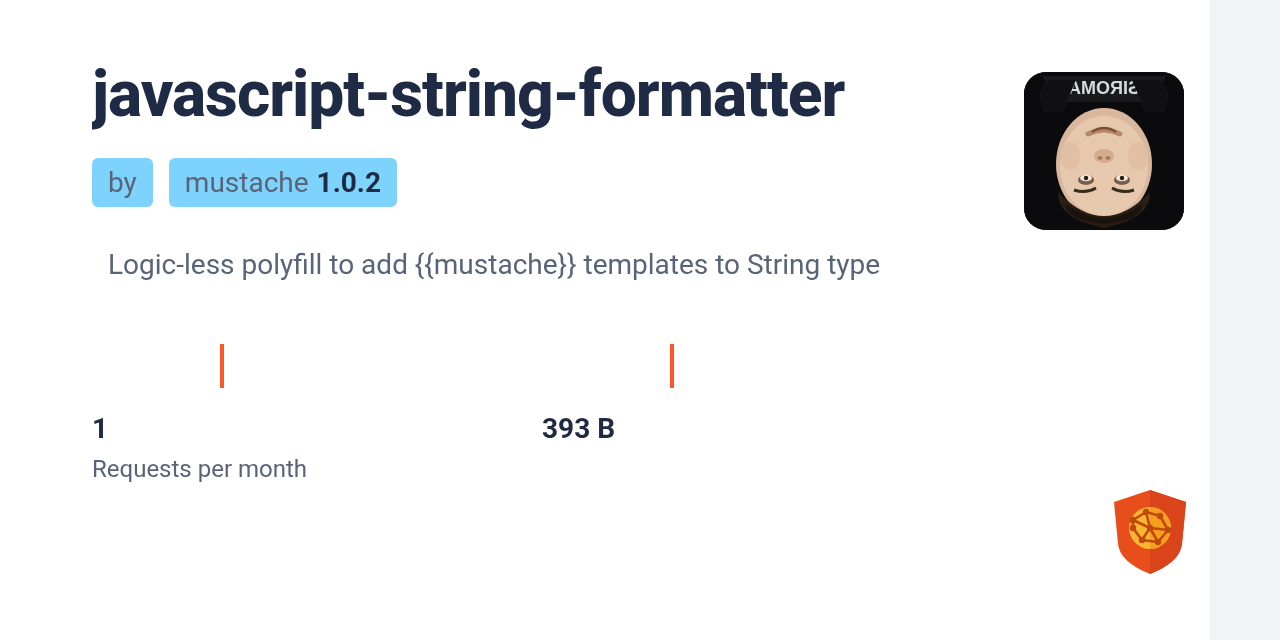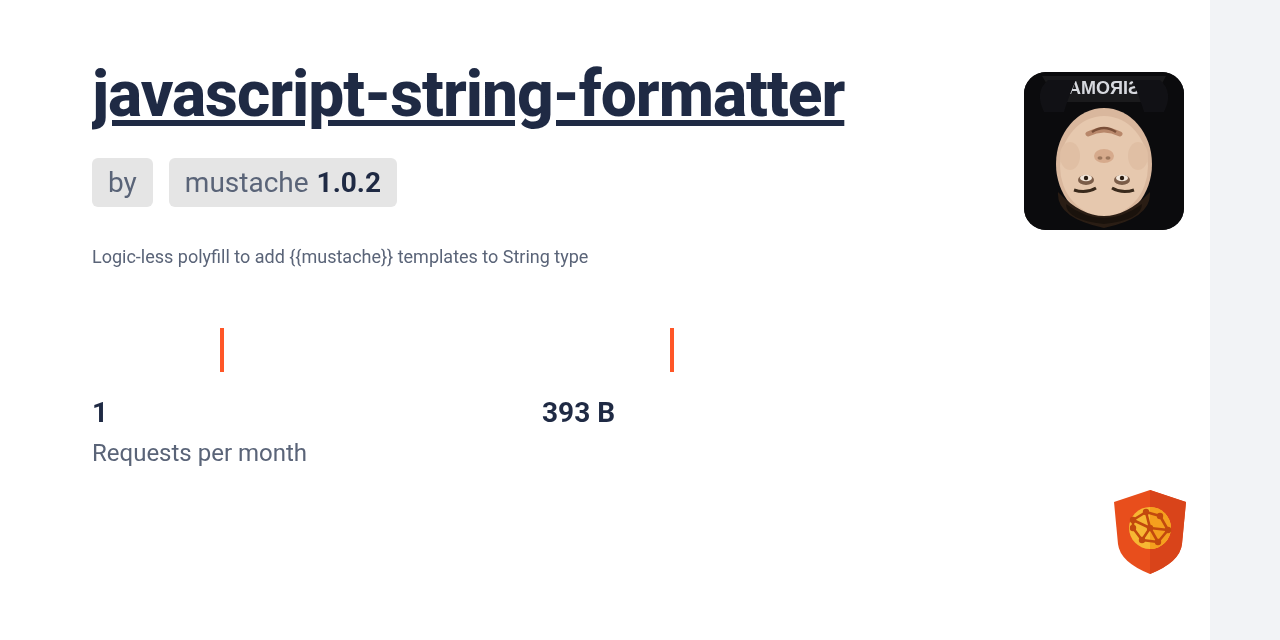--- a/index.html
+++ b/index.html
@@ -28,47 +28,47 @@
   .title {
     font-size: 64px;
     font-weight: 800;
     color: #1f2a44;
     letter-spacing: -1px;
     line-height: 1.1;
     max-width: 900px;
     white-space: nowrap;
     overflow: hidden;
     text-overflow: ellipsis;
-    text-decoration: underline;
   }
   .chips {
     margin-top: 28px;
     display: flex;
     gap: 16px;
   }
   .chip {
-    background: #e5e5e5;
+    background: #7dd3fc;
     border-radius: 6px;
     padding: 8px 16px;
     font-size: 28px;
     color: #5a6478;
     display: inline-flex;
     align-items: baseline;
     gap: 8px;
   }
   .chip .bold {
     font-weight: 700;
     color: #1f2a44;
   }
   .description {
     margin-top: 36px;
-    font-size: 18px;
+    font-size: 28px;
     line-height: 1.6;
     color: #5a6478;
     max-width: 820px;
+    margin-left: 16px;
   }
   .stats {
     margin-top: 56px;
     display: flex;
     gap: 0;
     max-width: 900px;
   }
   .stat {
     flex: 1;
     display: flex;

